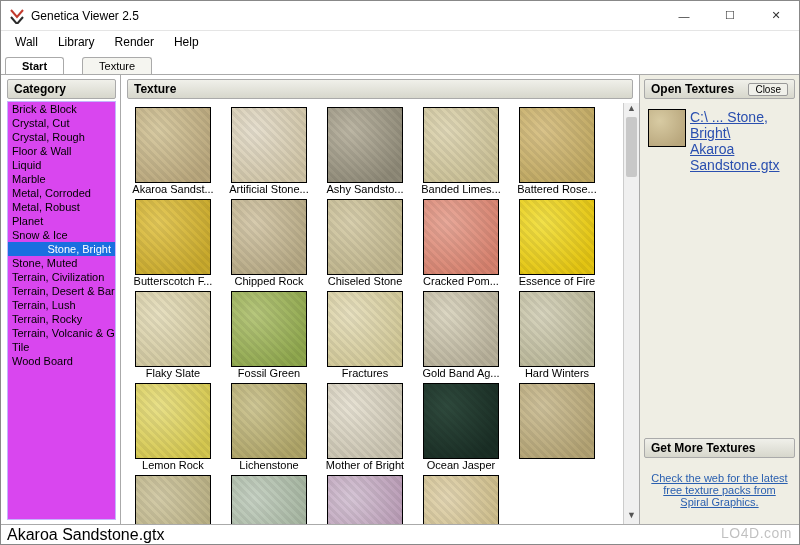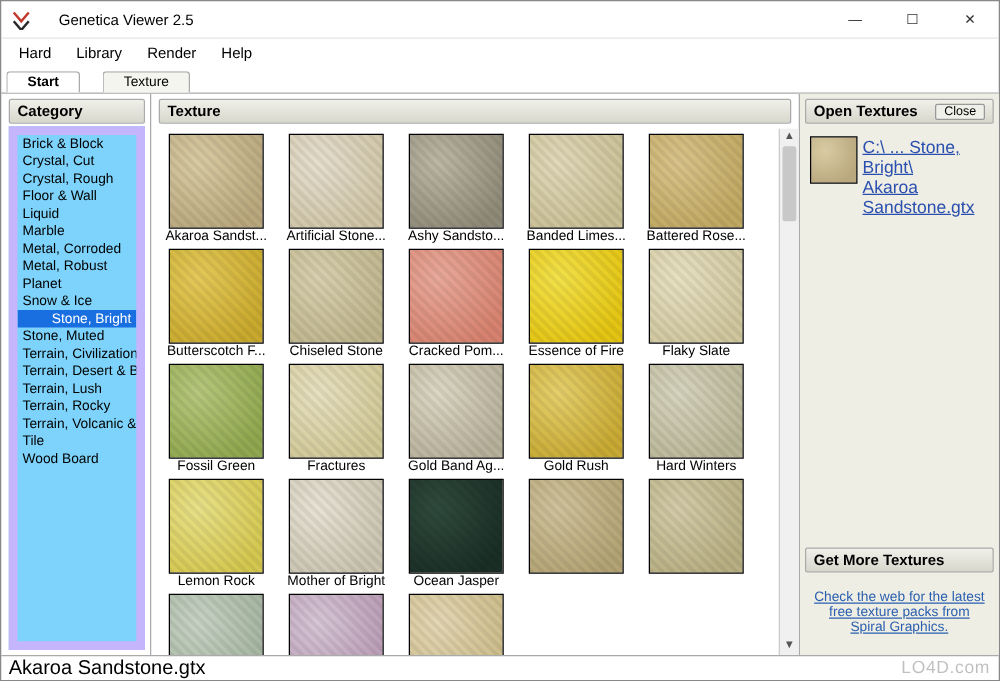--- a/index.html
+++ b/index.html
@@ -8,21 +8,21 @@
     font-family: "Segoe UI", Tahoma, sans-serif;
     font-size: 12px;
     background: #fff;
     color: #000;
     width: 800px;
     height: 545px;
     overflow: hidden;
     position: relative;
   }
   .window { width: 800px; height: 545px; border: 1px solid #888; display: flex; flex-direction: column; }
-  .titlebar { height: 30px; display: flex; align-items: center; padding: 0 0 0 8px; border-bottom: 1px solid #e5e5e5; gap: 16px; }
+  .titlebar { height: 30px; display: flex; align-items: center; padding: 0 0 0 8px; border-bottom: 1px solid #e5e5e5; }
   .titlebar .appicon { width: 16px; height: 16px; margin-right: 6px; }
   .titlebar .title { flex: 1; font-size: 12px; }
   .titlebar .winbtns { display: flex; height: 100%; }
   .titlebar .winbtn { width: 46px; display: flex; align-items: center; justify-content: center; font-family: sans-serif; font-size: 11px; color: #333; }
   .menubar { height: 22px; display: flex; align-items: center; padding: 0 4px; gap: 0; }
   .menubar .menuitem { padding: 2px 10px; font-size: 12px; }
   .tabs-row { height: 22px; display: flex; align-items: flex-end; padding: 0 4px; border-bottom: 1px solid #aaa; }
   .tab { border: 1px solid #aaa; border-bottom: none; padding: 2px 16px; font-size: 11px; margin-right: 18px; background: #f5f5f0; border-radius: 3px 3px 0 0; position: relative; }
   .tab.active { background: #fff; font-weight: bold; }
   .content { flex: 1; display: flex; min-height: 0; }
@@ -33,21 +33,21 @@
     font-weight: bold;
     font-size: 12px;
     padding: 2px 6px;
     background: linear-gradient(#f0f0ea,#d7d7cc);
     border: 1px solid #aaa;
     border-radius: 2px;
     margin-bottom: 2px;
     display: flex; justify-content: space-between; align-items: center;
   }
   .panel-head .closebtn { font-weight: normal; font-size: 10px; border: 1px solid #999; background:#f0f0ea; padding: 0 6px; border-radius:2px; }
-  .cat-list { flex: 1; border: 7px solid #c4b5fd; background: #7dd3fc; overflow: hidden; font-size: 11px; }
+  .cat-list { flex: 1; border: 1px solid #c4b5fd; background: #d946ef; overflow: hidden; font-size: 11px; }
   .cat-item { padding: 0 4px; white-space: nowrap; line-height: 14px; cursor: default; }
   .cat-item.selected { background: #1a6fe0; color: #fff; text-align: right; }
   .tex-area { flex: 1; display: flex; min-height: 0; }
   .tex-scroll { flex:1; overflow: hidden; padding: 4px 2px 0 6px; }
   .tex-grid { display: grid; grid-template-columns: repeat(5, 92px); gap: 4px 4px; }
   .tex-cell { width: 92px; display: flex; flex-direction: column; align-items: center; }
   .tex-thumb { width: 76px; height: 76px; border: 1px solid #000; }
   .tex-label { font-size: 11px; text-align: center; white-space: nowrap; overflow: hidden; text-overflow: ellipsis; width: 90px; }
   .scrollbar { width: 16px; background: #f0f0f0; border-left: 1px solid #ccc; position: relative; }
   .scrollbar .thumb { position: absolute; left: 2px; right: 2px; top: 14px; height: 60px; background: #c8c8c8; border-radius: 2px; }
@@ -81,21 +81,21 @@
     </span>
     <span class="title">Genetica Viewer 2.5</span>
     <div class="winbtns">
       <div class="winbtn">—</div>
       <div class="winbtn">☐</div>
       <div class="winbtn">✕</div>
     </div>
   </div>
 
   <div class="menubar">
-    <div class="menuitem">Hard</div>
+    <div class="menuitem">Wall</div>
     <div class="menuitem">Library</div>
     <div class="menuitem">Render</div>
     <div class="menuitem">Help</div>
   </div>
 
   <div class="tabs-row">
     <div class="tab active">Start</div>
     <div class="tab">Texture</div>
   </div>
 
@@ -155,20 +155,24 @@
               </div>
               <div class="tex-cell">
                 <div class="tex-thumb" style="background: radial-gradient(circle at 30% 30%, rgb(217, 195, 138) 0%, rgb(191, 168, 98) 80%), repeating-linear-gradient(45deg, rgba(0, 0, 0, 0.06) 0px, rgba(0, 0, 0, 0.06) 3px, rgba(255, 255, 255, 0.06) 3px, rgba(255, 255, 255, 0.06) 6px); background-blend-mode: multiply;"></div>
                 <div class="tex-label">Battered Rose...</div>
               </div>
               <div class="tex-cell">
                 <div class="tex-thumb" style="background: radial-gradient(circle at 30% 30%, rgb(228, 201, 90) 0%, rgb(200, 169, 45) 80%), repeating-linear-gradient(45deg, rgba(0, 0, 0, 0.06) 0px, rgba(0, 0, 0, 0.06) 3px, rgba(255, 255, 255, 0.06) 3px, rgba(255, 255, 255, 0.06) 6px); background-blend-mode: multiply;"></div>
                 <div class="tex-label">Butterscotch F...</div>
               </div>
               <div class="tex-cell">
+                <div class="tex-thumb" style="background: radial-gradient(circle at 30% 30%, rgb(215, 203, 174) 0%, rgb(181, 168, 132) 80%), repeating-linear-gradient(45deg, rgba(0, 0, 0, 0.06) 0px, rgba(0, 0, 0, 0.06) 3px, rgba(255, 255, 255, 0.06) 3px, rgba(255, 255, 255, 0.06) 6px); background-blend-mode: multiply;"></div>
+                <div class="tex-label">Chipped Rock</div>
+              </div>
+              <div class="tex-cell">
                 <div class="tex-thumb" style="background: radial-gradient(circle at 30% 30%, rgb(216, 207, 174) 0%, rgb(190, 180, 140) 80%), repeating-linear-gradient(45deg, rgba(0, 0, 0, 0.06) 0px, rgba(0, 0, 0, 0.06) 3px, rgba(255, 255, 255, 0.06) 3px, rgba(255, 255, 255, 0.06) 6px); background-blend-mode: multiply;"></div>
                 <div class="tex-label">Chiseled Stone</div>
               </div>
               <div class="tex-cell">
                 <div class="tex-thumb" style="background: radial-gradient(circle at 30% 30%, rgb(232, 169, 154) 0%, rgb(214, 130, 111) 80%), repeating-linear-gradient(45deg, rgba(0, 0, 0, 0.06) 0px, rgba(0, 0, 0, 0.06) 3px, rgba(255, 255, 255, 0.06) 3px, rgba(255, 255, 255, 0.06) 6px); background-blend-mode: multiply;"></div>
                 <div class="tex-label">Cracked Pom...</div>
               </div>
               <div class="tex-cell">
                 <div class="tex-thumb" style="background: radial-gradient(circle at 30% 30%, rgb(242, 225, 74) 0%, rgb(227, 196, 18) 80%), repeating-linear-gradient(45deg, rgba(0, 0, 0, 0.06) 0px, rgba(0, 0, 0, 0.06) 3px, rgba(255, 255, 255, 0.06) 3px, rgba(255, 255, 255, 0.06) 6px); background-blend-mode: multiply;"></div>
                 <div class="tex-label">Essence of Fire</div>
@@ -183,30 +187,30 @@
               </div>
               <div class="tex-cell">
                 <div class="tex-thumb" style="background: radial-gradient(circle at 30% 30%, rgb(231, 224, 192) 0%, rgb(208, 199, 150) 80%), repeating-linear-gradient(45deg, rgba(0, 0, 0, 0.06) 0px, rgba(0, 0, 0, 0.06) 3px, rgba(255, 255, 255, 0.06) 3px, rgba(255, 255, 255, 0.06) 6px); background-blend-mode: multiply;"></div>
                 <div class="tex-label">Fractures</div>
               </div>
               <div class="tex-cell">
                 <div class="tex-thumb" style="background: radial-gradient(circle at 30% 30%, rgb(220, 215, 195) 0%, rgb(183, 176, 154) 80%), repeating-linear-gradient(45deg, rgba(0, 0, 0, 0.06) 0px, rgba(0, 0, 0, 0.06) 3px, rgba(255, 255, 255, 0.06) 3px, rgba(255, 255, 255, 0.06) 6px); background-blend-mode: multiply;"></div>
                 <div class="tex-label">Gold Band Ag...</div>
               </div>
               <div class="tex-cell">
-                <div class="tex-thumb" style="background: radial-gradient(circle at 30% 30%, rgb(229, 207, 108) 0%, rgb(199, 169, 51) 80%), repeating-linear-gradient(45deg, rgba(0, 0, 0, 0.06) 0px, rgba(0, 0, 0, 0.06) 3px, rgba(255, 255, 255, 0.06) 3px, rgba(255, 255, 255, 0.06) 6px); background-blend-mode: multiply;"></div>
-                <div class="tex-label">Gold Rush</div>
-              </div>
-              <div class="tex-cell">
                 <div class="tex-thumb" style="background: radial-gradient(circle at 30% 30%, rgb(215, 212, 190) 0%, rgb(185, 182, 152) 80%), repeating-linear-gradient(45deg, rgba(0, 0, 0, 0.06) 0px, rgba(0, 0, 0, 0.06) 3px, rgba(255, 255, 255, 0.06) 3px, rgba(255, 255, 255, 0.06) 6px); background-blend-mode: multiply;"></div>
                 <div class="tex-label">Hard Winters</div>
               </div>
               <div class="tex-cell">
                 <div class="tex-thumb" style="background: radial-gradient(circle at 30% 30%, rgb(232, 224, 137) 0%, rgb(212, 199, 80) 80%), repeating-linear-gradient(45deg, rgba(0, 0, 0, 0.06) 0px, rgba(0, 0, 0, 0.06) 3px, rgba(255, 255, 255, 0.06) 3px, rgba(255, 255, 255, 0.06) 6px); background-blend-mode: multiply;"></div>
                 <div class="tex-label">Lemon Rock</div>
+              </div>
+              <div class="tex-cell">
+                <div class="tex-thumb" style="background: radial-gradient(circle at 30% 30%, rgb(207, 199, 150) 0%, rgb(174, 164, 104) 80%), repeating-linear-gradient(45deg, rgba(0, 0, 0, 0.06) 0px, rgba(0, 0, 0, 0.06) 3px, rgba(255, 255, 255, 0.06) 3px, rgba(255, 255, 255, 0.06) 6px); background-blend-mode: multiply;"></div>
+                <div class="tex-label">Lichenstone</div>
               </div>
               <div class="tex-cell">
                 <div class="tex-thumb" style="background: radial-gradient(circle at 30% 30%, rgb(231, 226, 212) 0%, rgb(201, 195, 176) 80%), repeating-linear-gradient(45deg, rgba(0, 0, 0, 0.06) 0px, rgba(0, 0, 0, 0.06) 3px, rgba(255, 255, 255, 0.06) 3px, rgba(255, 255, 255, 0.06) 6px); background-blend-mode: multiply;"></div>
                 <div class="tex-label">Mother of Bright</div>
               </div>
               <div class="tex-cell">
                 <div class="tex-thumb" style="background: radial-gradient(circle at 30% 30%, rgb(47, 74, 61) 0%, rgb(26, 46, 37) 80%), repeating-linear-gradient(45deg, rgba(0, 0, 0, 0.06) 0px, rgba(0, 0, 0, 0.06) 3px, rgba(255, 255, 255, 0.06) 3px, rgba(255, 255, 255, 0.06) 6px); background-blend-mode: multiply;"></div>
                 <div class="tex-label">Ocean Jasper</div>
               </div>
               <div class="tex-cell">

